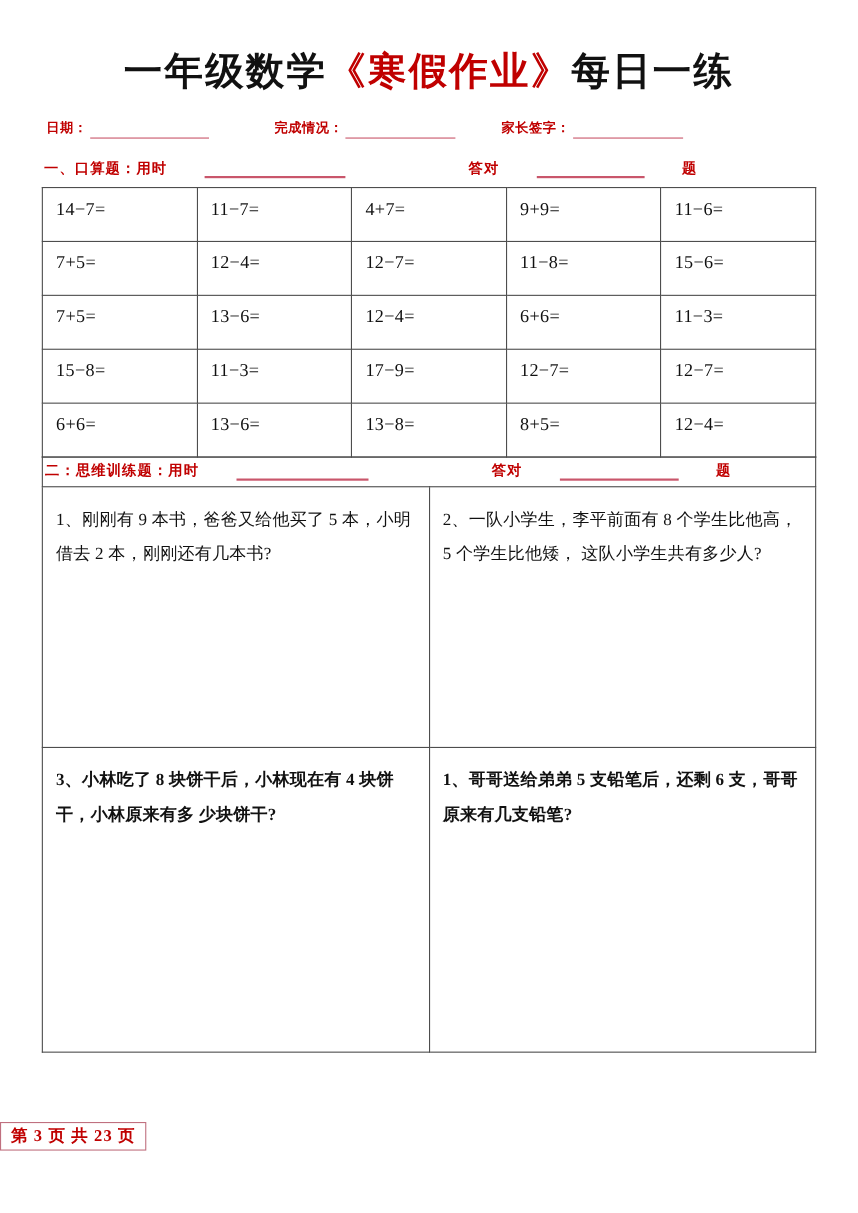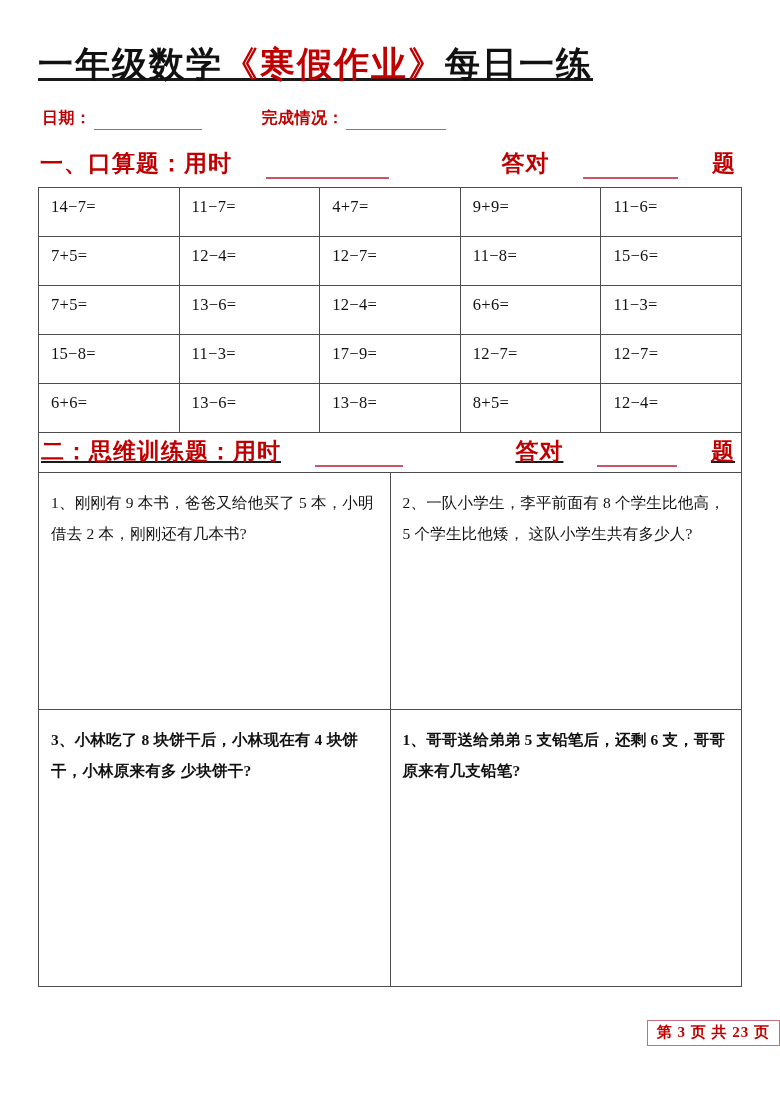--- a/index.html
+++ b/index.html
@@ -18,58 +18,58 @@
   .page {
     position: relative;
     width: 780px;
     height: 1103px;
     box-sizing: border-box;
     padding: 0 38px;
   }
 
   
   .title {
+    text-align: center;
     font-family: "Liberation Serif", "DejaVu Serif", serif;
     font-size: 35px;
     font-weight: 700;
     letter-spacing: 2px;
     padding-top: 44px;
     line-height: 1.2;
     white-space: nowrap;
-    text-decoration: underline;
   }
   .title .blk { color: #111111; }
   .title .red { color: #c00000; }
 
   
   .meta-row {
     margin-top: 22px;
     display: flex;
     align-items: center;
     color: #c00000;
-    font-size: 16px;
+    font-size: 12px;
     font-weight: 700;
     letter-spacing: 0.5px;
     padding: 0 4px;
   }
   .meta-item { display: flex; align-items: flex-end; white-space: nowrap; }
   .meta-label { padding-bottom: 1px; }
   .blank-red {
     display: inline-block;
     border-bottom: 1.6px solid #c9566b;
     height: 15px;
     margin: 0 2px;
   }
   .sp-a { flex: 0 0 58px; }
   .sp-b { flex: 0 0 40px; }
 
   
   .sec-head {
     color: #c00000;
-    font-size: 23px;
+    font-size: 13px;
     font-weight: 700;
     letter-spacing: 1px;
     display: flex;
     align-items: flex-end;
     white-space: nowrap;
     gap: 32px;
   }
   .sec1 { margin-top: 18px; padding: 0 6px 4px 2px; }
   .sec-head .gap { flex: 0 0 46px; }
 
@@ -89,40 +89,39 @@
     font-size: 16.5px;
     font-family: "Liberation Serif", "DejaVu Serif", serif;
     color: #111111;
     letter-spacing: 0.3px;
   }
   .calc-table { margin-top: 4px; }
 
   .sec2-row td {
     padding: 3px 6px 5px 2px;
     border: 1.3px solid #4d4d4d;
-    text-decoration: underline;
   }
   .word-cell {
     padding: 14px 14px 10px 12px;
     font-size: 15.5px;
     line-height: 2.05;
     color: #111111;
     font-family: "Liberation Serif", "DejaVu Serif", serif;
     letter-spacing: 0.2px;
   }
   .wc-top { height: 212px; margin-left: 27px; }
   .wc-bot { height: 252px; font-weight: bold; }
 
   
   .footer {
     position: absolute;
     left: 0;
     right: 0;
     top: 1020px;
-    text-align: right;
+    text-align: left;
   }
   .footer-box {
     display: inline-block;
     border: 1.3px solid #c0707f;
     color: #c00000;
     font-size: 15px;
     font-weight: 700;
     padding: 2px 9px 3px 9px;
     letter-spacing: 1px;
     font-family: "Liberation Serif", "DejaVu Serif", serif;
@@ -142,20 +141,24 @@
     <div class="meta-item">
       <span class="meta-label">日期：</span>
       <span class="blank-red" style="width:108px"></span>
     </div>
     <div class="sp-a"></div>
     <div class="meta-item">
       <span class="meta-label">完成情况：</span>
       <span class="blank-red" style="width:100px"></span>
     </div>
     <div class="sp-b"></div>
+    <div class="meta-item">
+      <span class="meta-label">家长签字：</span>
+      <span class="blank-red" style="width:100px"></span>
+    </div>
   </div>
 
   <div class="sec-head sec1">
     <span>一、口算题：用时</span>
     <span class="blank-red" style="width:128px;border-bottom-width:2px"></span>
     <span class="gap"></span>
     <span>答对</span>
     <span class="blank-red" style="width:98px;border-bottom-width:2px"></span>
     <span>题</span>
   </div>

